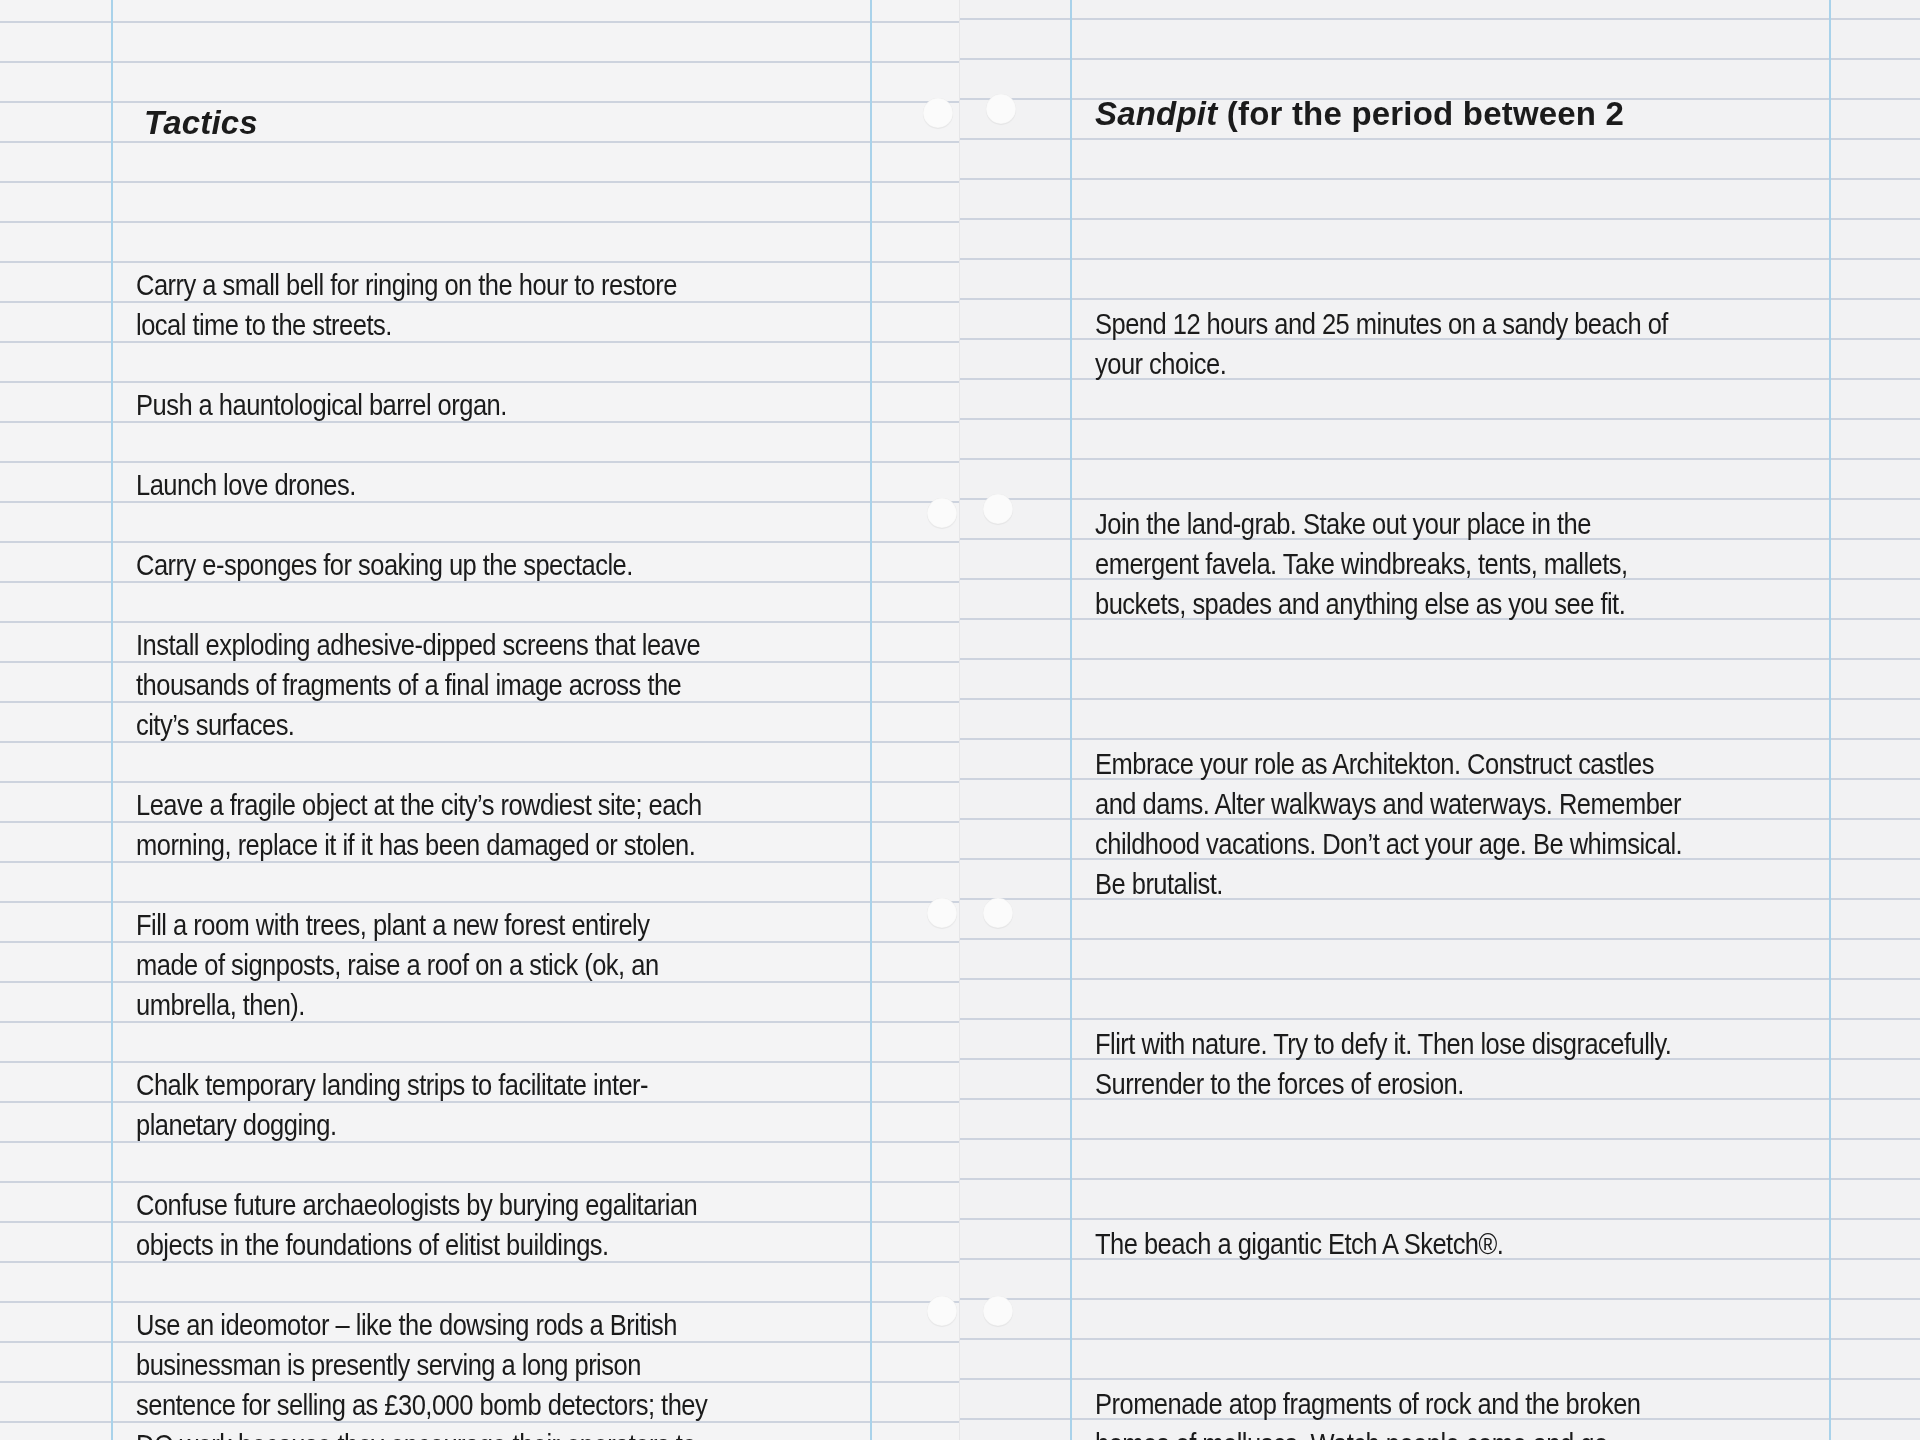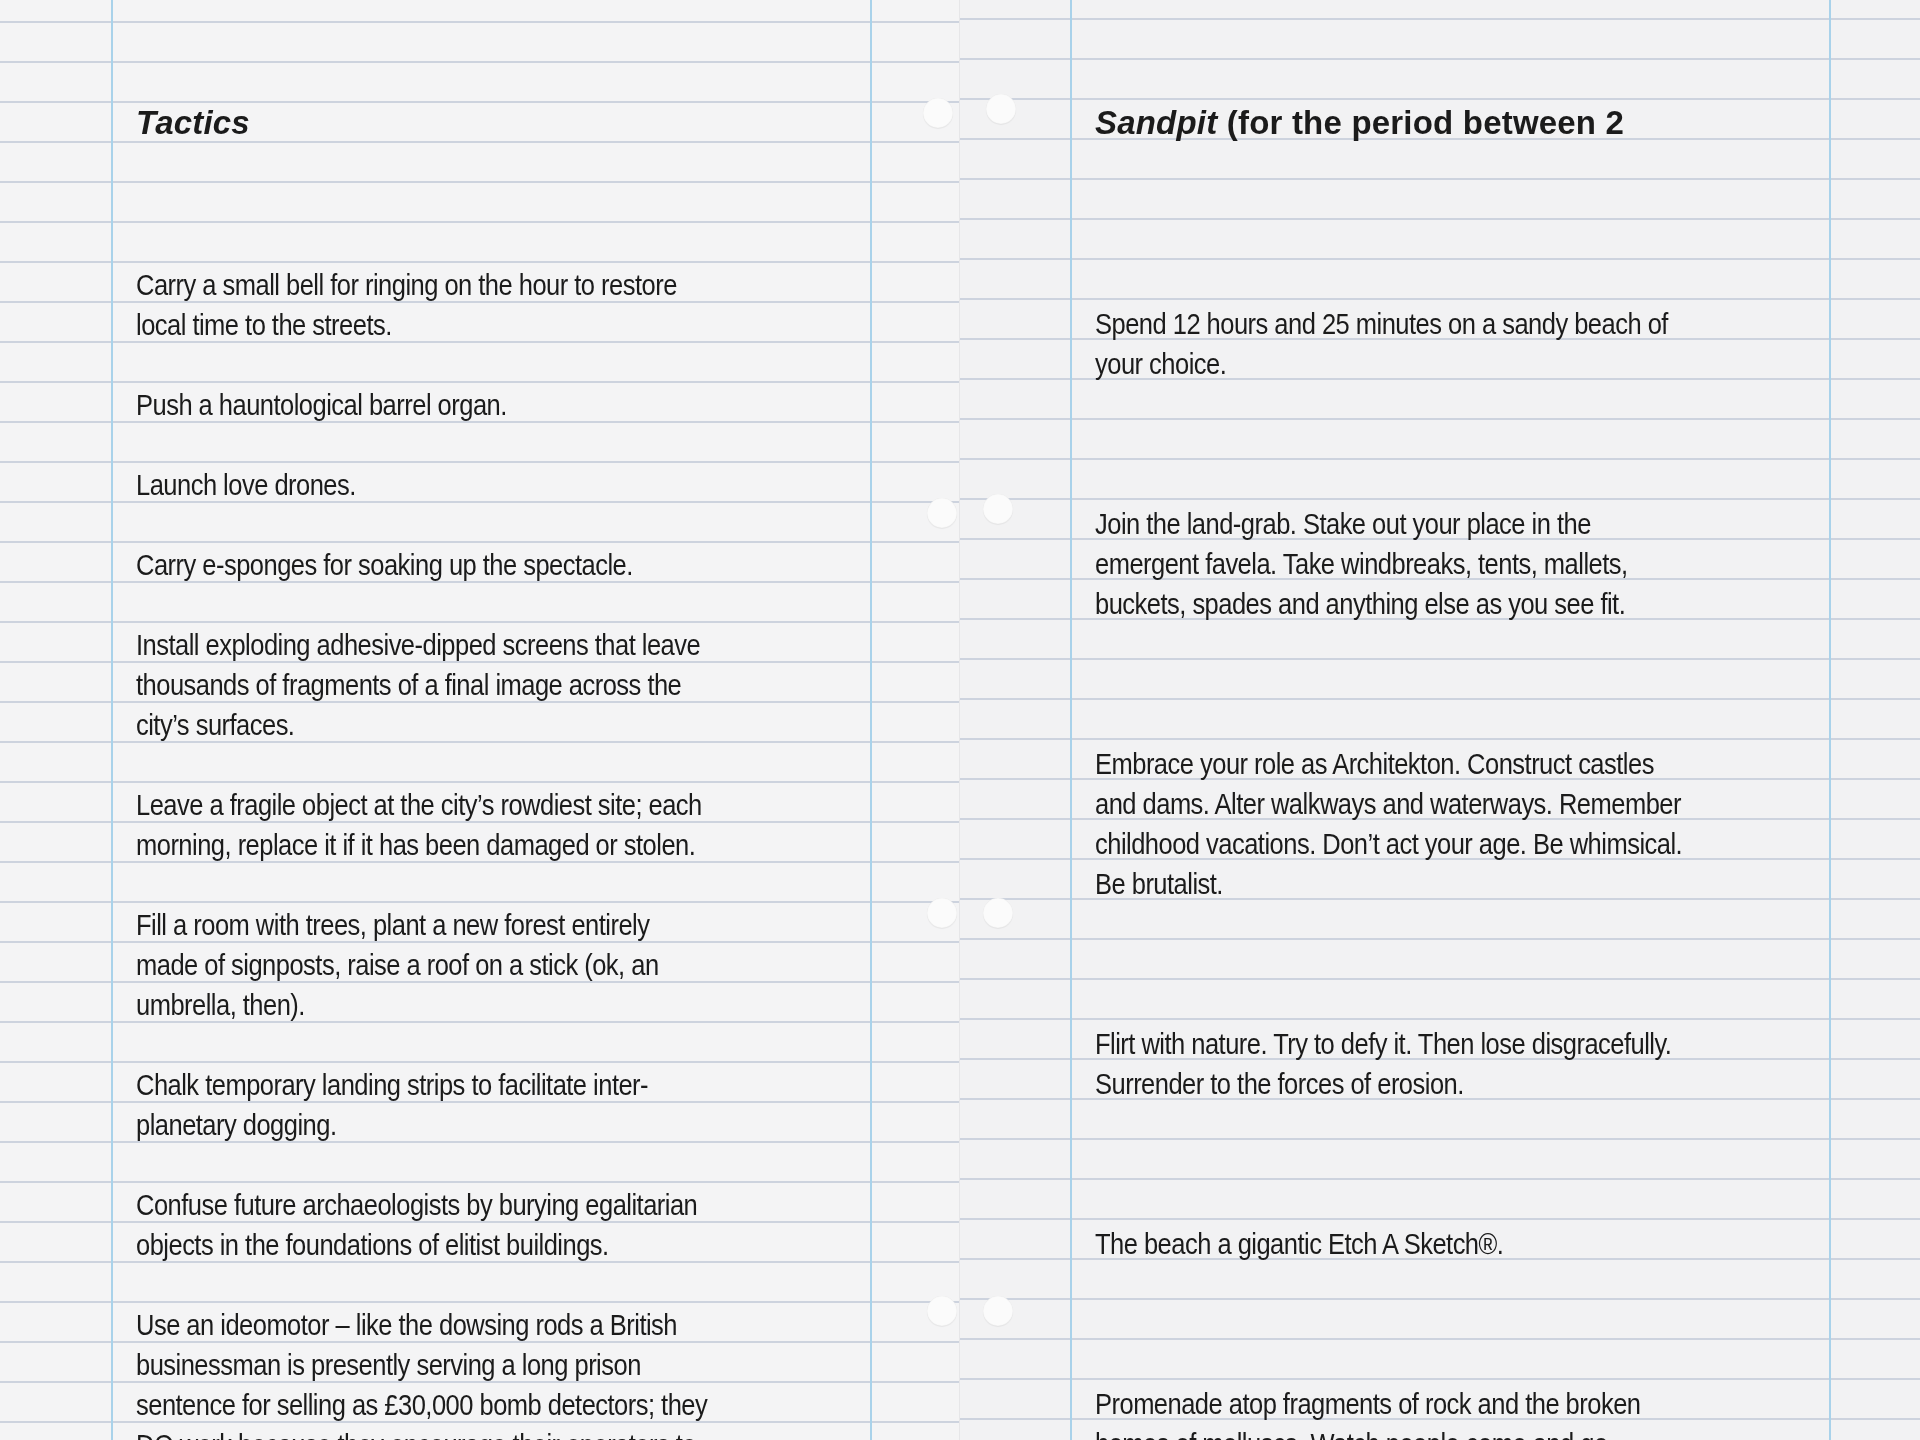--- a/index.html
+++ b/index.html
@@ -45,21 +45,21 @@
   <div class="vline" style="left:869px"></div>
   <div class="hole" style="left:26px; top:94px"></div>
   <div class="hole" style="left:23px; top:494px"></div>
   <div class="hole" style="left:23px; top:898px"></div>
   <div class="hole" style="left:23px; top:1296px"></div>
 </div>
 
 <div class="seam"></div>
 
 <div class="col left-col">
-  <div class="heading" style="position:absolute; top:103px; left:0;">
+  <div class="heading" style="position:absolute; top:103px; left:8px;">
     <em>Tactics</em>
   </div>
   <div class="body" style="position:absolute; top:225px; left:0; width:820px;">
     <span class="para">Carry a small bell for ringing on the hour to restore
 local time to the streets.</span>
     <span class="para">Push a hauntological barrel organ.</span>
     <span class="para">Launch love drones.</span>
     <span class="para">Carry e-sponges for soaking up the spectacle.</span>
     <span class="para">Install exploding adhesive-dipped screens that leave
 thousands of fragments of a final image across the
@@ -77,21 +77,21 @@
 businessman is presently serving a long prison
 sentence for selling as £30,000 bomb detectors; they
 DO work because they encourage their operators to
 pick up on visual and human cues: so carry one for
 detecting ideological formations and the shifting of
 situations into spectacles.</span>
   </div>
 </div>
 
 <div class="col right-col">
-  <div class="heading" style="position:absolute; top:103px; left:0; width:820px;">
+  <div class="heading" style="position:absolute; top:94px; left:0; width:820px;">
     <em>Sandpit</em><span> (for the period between 2</span><br>
   </div>
   <div class="body" style="position:absolute; top:264px; left:0; width:860px;">
     <span class="para">Spend 12 hours and 25 minutes on a sandy beach of
 your choice.</span>
     <div class="gap"></div>
     <span class="para">Join the land-grab. Stake out your place in the
 emergent favela. Take windbreaks, tents, mallets,
 buckets, spades and anything else as you see fit.</span>
     <div class="gap"></div>

